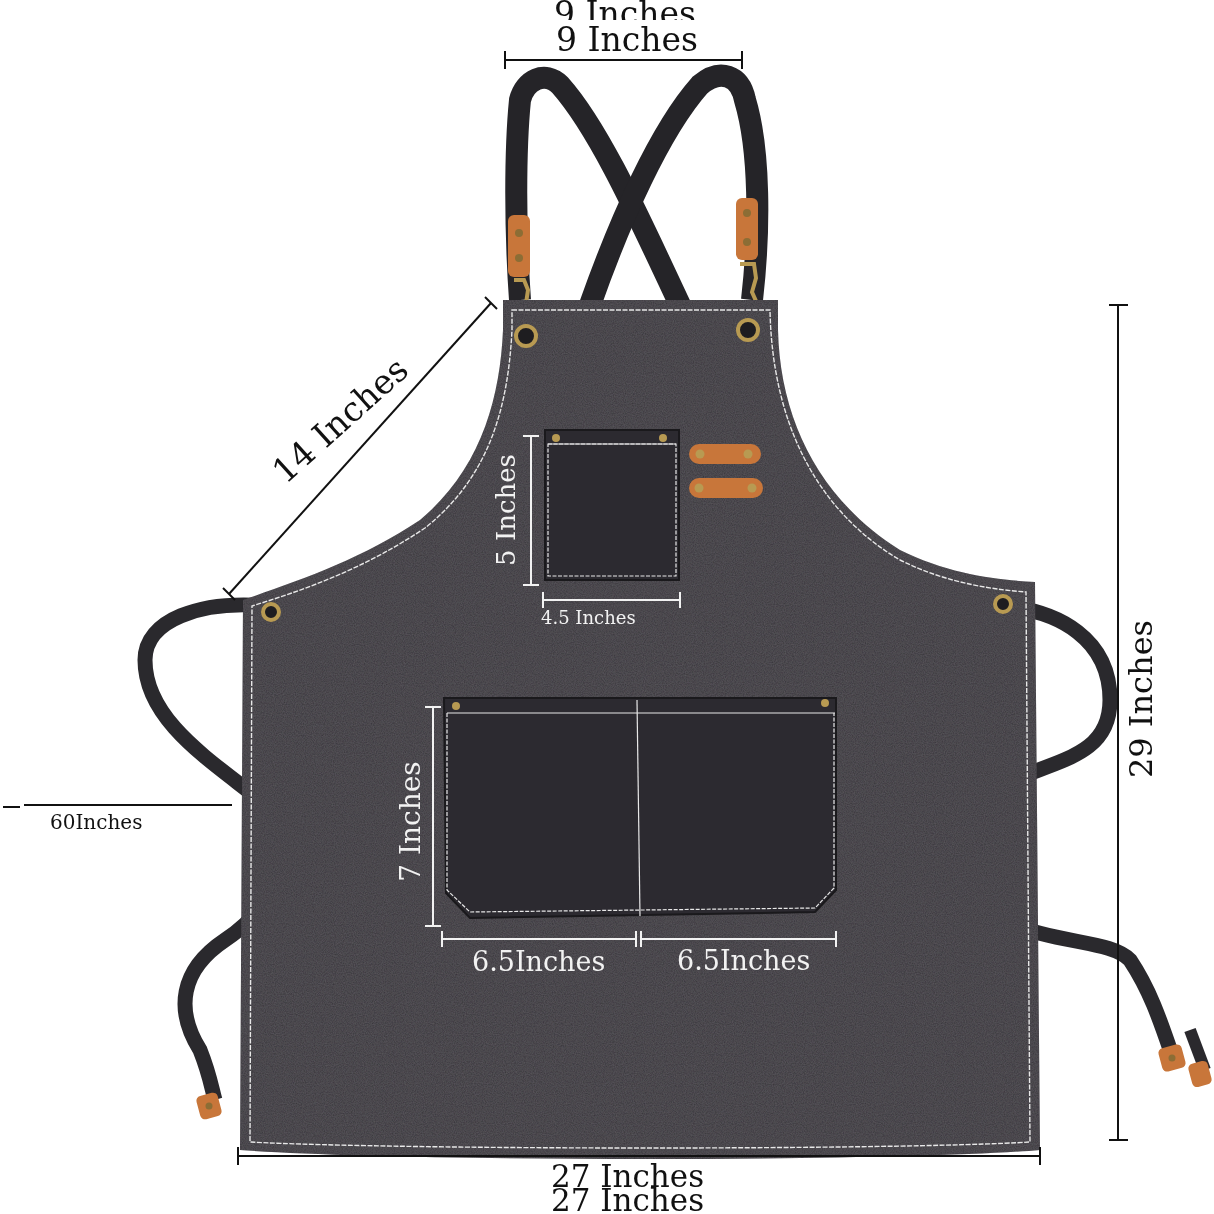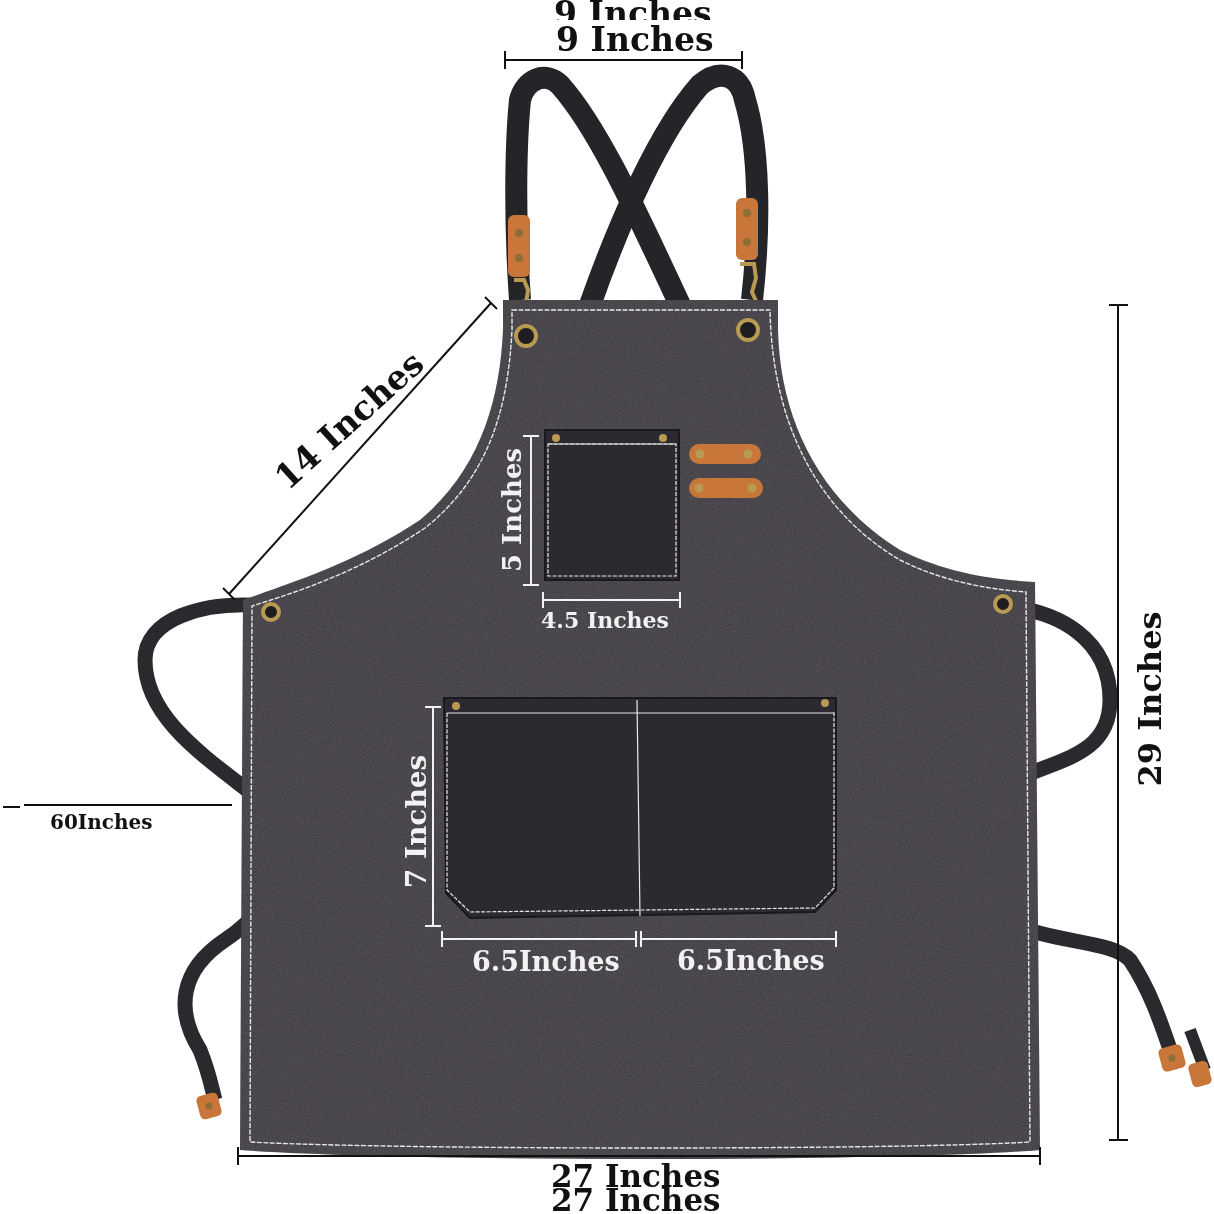--- a/index.html
+++ b/index.html
@@ -1,18 +1,18 @@
 <!DOCTYPE html>
 <html><head>
 <meta charset="utf-8">
 <style>
   html, body { margin:0; padding:0; background:#ffffff; }
   body { width:1214px; height:1214px; position:relative; overflow:hidden;
          font-family:"DejaVu Serif","Liberation Serif",serif; }
-  #stage { position:absolute; left:0; top:0; width:1214px; height:1214px;font-weight:bold; }
+  #stage { position:absolute; left:0; top:0; width:1214px; height:1214px; }
   .lbl { position:absolute; white-space:nowrap; color:#111; font-family:"DejaVu Serif","Liberation Serif",serif; }
   .lbl.light { color:#f2f2f2; }
   .rot { transform-origin:center center; }
 </style>
 </head>
 <body>
 
 <div id="stage">
   <svg width="1214" height="1214" viewBox="0 0 1214 1214" xmlns="http://www.w3.org/2000/svg" style="position:absolute;left:0;top:0;">
     <defs>
@@ -138,21 +138,21 @@
       <line x1="836" y1="931" x2="836" y2="947"></line>
     </g>
   </svg>
 
   <div class="lbl" style="left:554px; top:-6px; font-size:33px; height:26px; overflow:hidden;">9 Inches</div>
   <div class="lbl" style="left:556px; top:20px; font-size:33px;">9 Inches</div>
 
   <div class="lbl rot" style="left:256px; top:400px; font-size:34px; transform:rotate(-42deg);">14 Inches</div>
 
   <div class="lbl light rot" style="left:450px; top:495px; font-size:26px; transform:rotate(-90deg);">5 Inches</div>
-  <div class="lbl light" style="left:541px; top:607px; font-size:22px;">4.5 Inches</div>
+  <div class="lbl light" style="left:541px; top:607px; font-size:18px;">4.5 Inches</div>
 
   <div class="lbl" style="left:50px; top:810px; font-size:20px;">
     <span>60</span><span>Inches</span>
   </div>
 
   <div class="lbl rot" style="left:1062px; top:680px; font-size:32px; transform:rotate(-90deg);">29 Inches</div>
 
   <div class="lbl light rot" style="left:350px; top:805px; font-size:28px; transform:rotate(-90deg);">7 Inches</div>
   <div class="lbl light" style="left:472px; top:946px; font-size:27px;">6.5Inches</div>
   <div class="lbl light" style="left:677px; top:945px; font-size:27px;">6.5Inches</div>

